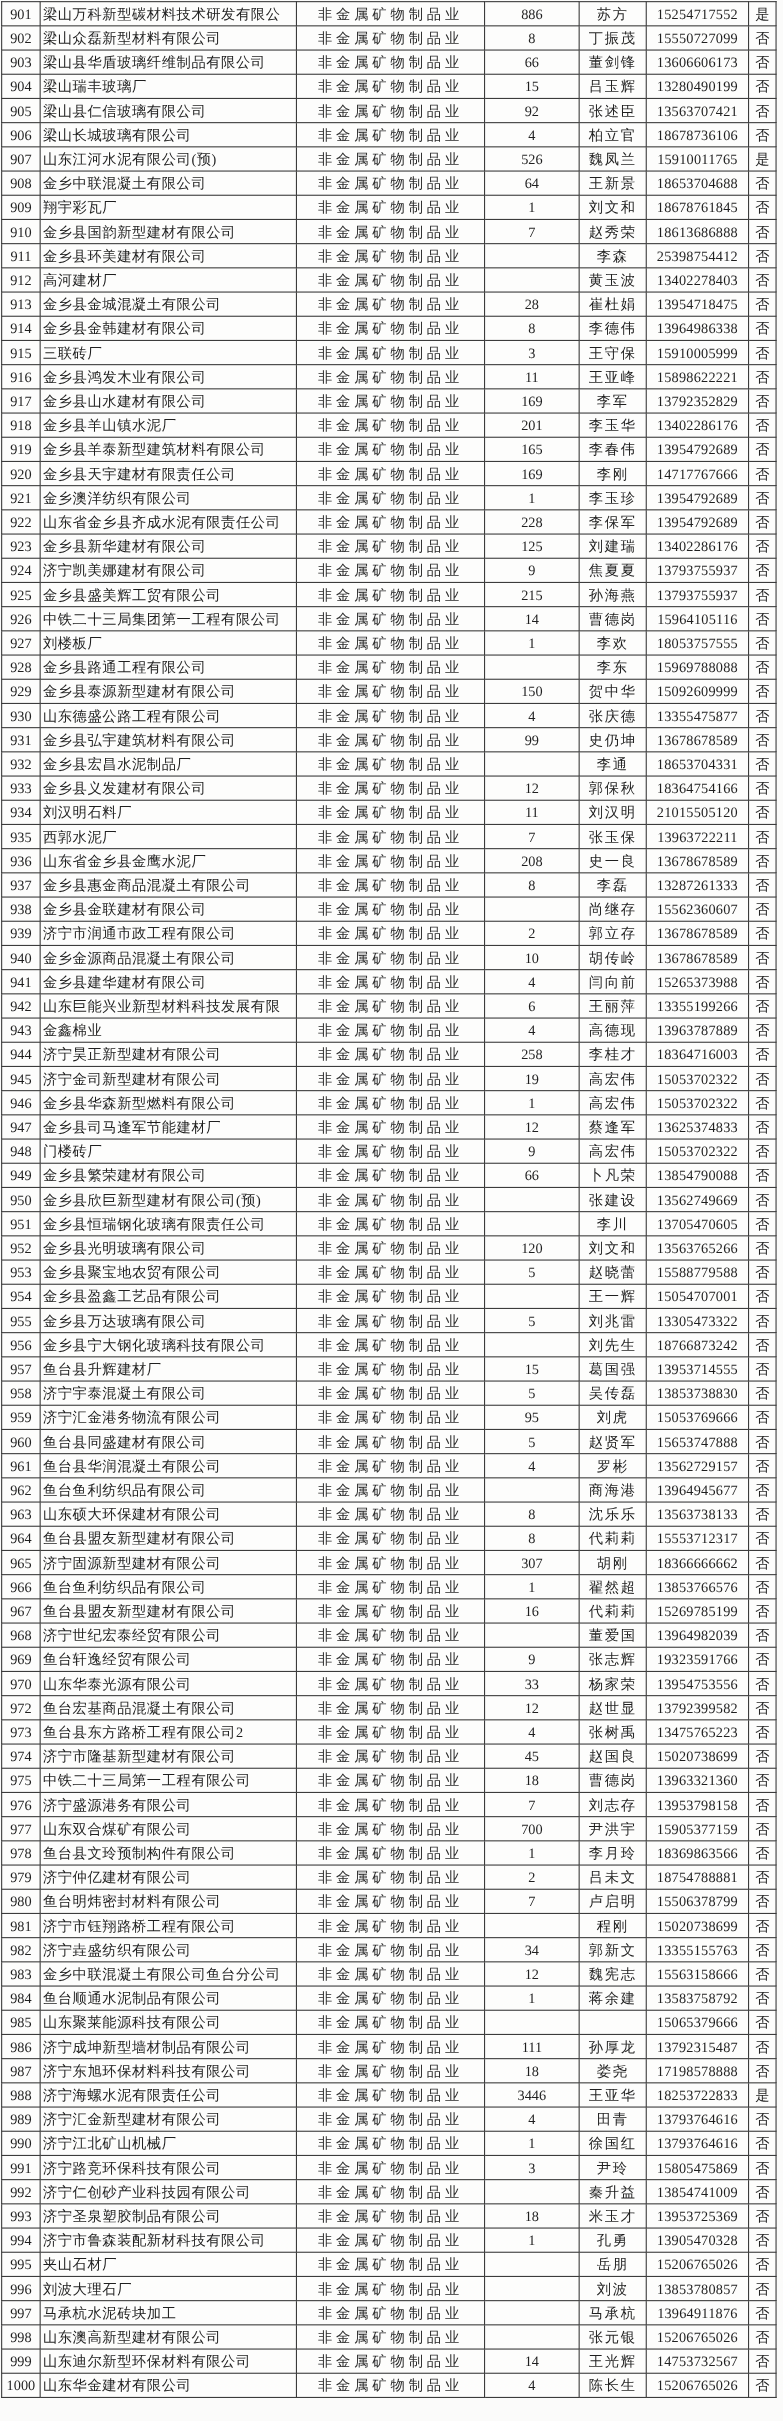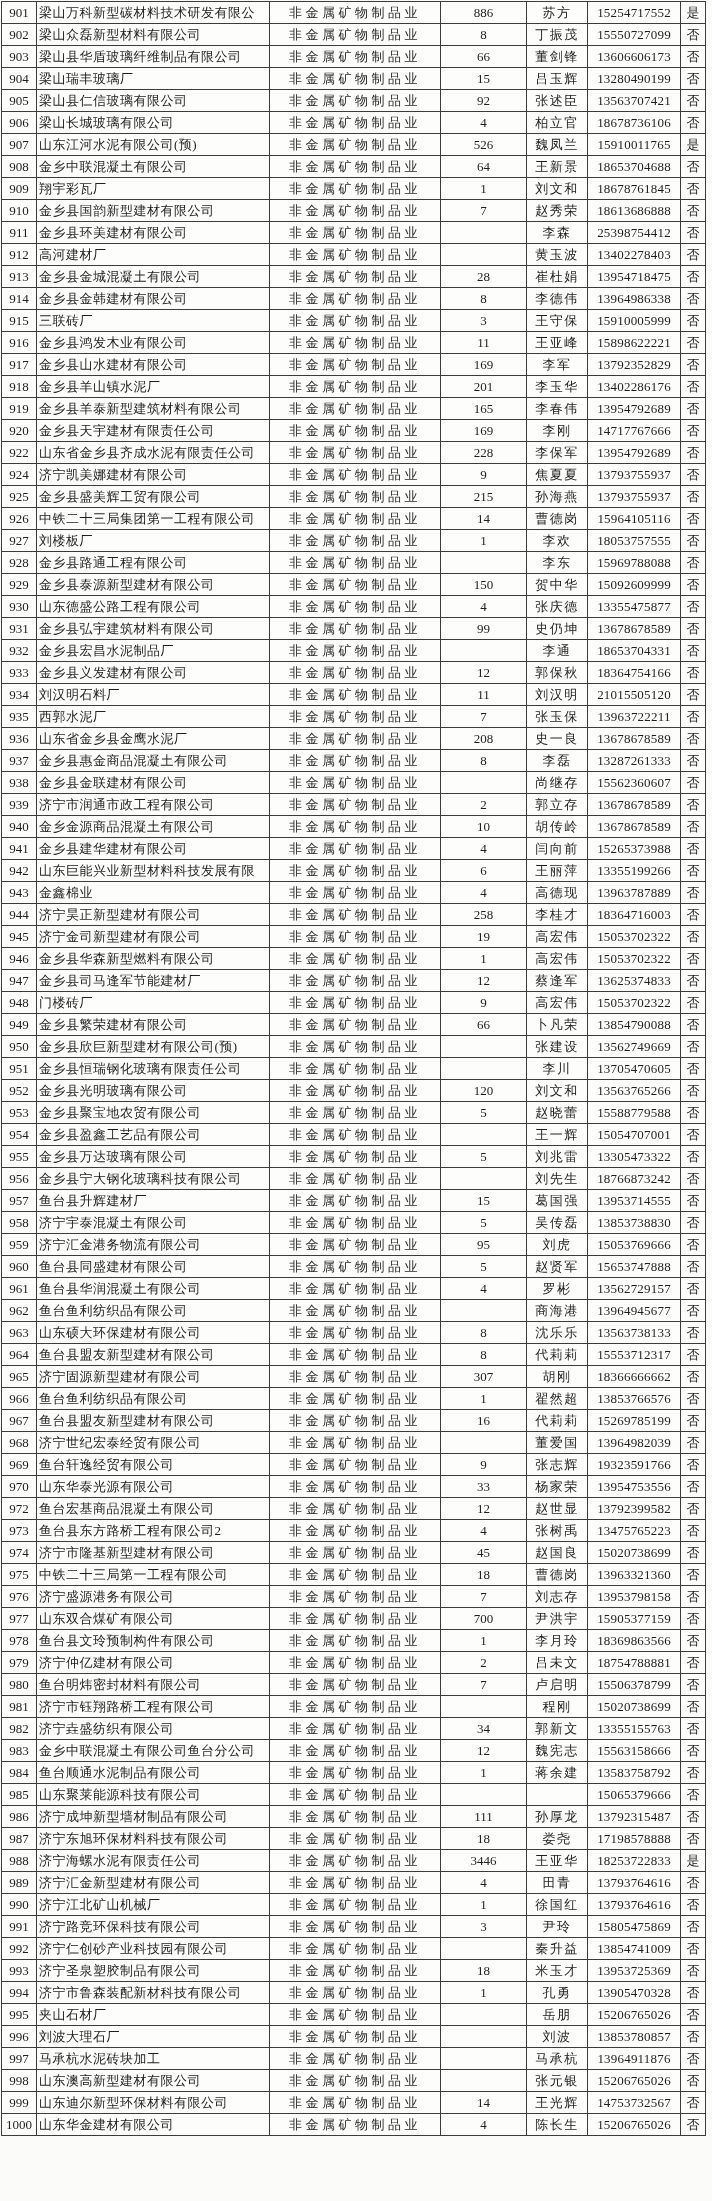--- a/index.html
+++ b/index.html
@@ -203,26 +203,44 @@
       <tr>
         <td class="c-no">920</td>
         <td class="c-company">金乡县天宇建材有限责任公司</td>
         <td class="c-industry">非金属矿物制品业</td>
         <td class="c-count">169</td>
         <td class="c-contact">李刚</td>
         <td class="c-phone">14717767666</td>
         <td class="c-flag">否</td>
       </tr>
       <tr>
+        <td class="c-no">921</td>
+        <td class="c-company">金乡澳洋纺织有限公司</td>
+        <td class="c-industry">非金属矿物制品业</td>
+        <td class="c-count">1</td>
+        <td class="c-contact">李玉珍</td>
+        <td class="c-phone">13954792689</td>
+        <td class="c-flag">否</td>
+      </tr>
+      <tr>
         <td class="c-no">922</td>
         <td class="c-company">山东省金乡县齐成水泥有限责任公司</td>
         <td class="c-industry">非金属矿物制品业</td>
         <td class="c-count">228</td>
         <td class="c-contact">李保军</td>
         <td class="c-phone">13954792689</td>
+        <td class="c-flag">否</td>
+      </tr>
+      <tr>
+        <td class="c-no">923</td>
+        <td class="c-company">金乡县新华建材有限公司</td>
+        <td class="c-industry">非金属矿物制品业</td>
+        <td class="c-count">125</td>
+        <td class="c-contact">刘建瑞</td>
+        <td class="c-phone">13402286176</td>
         <td class="c-flag">否</td>
       </tr>
       <tr>
         <td class="c-no">924</td>
         <td class="c-company">济宁凯美娜建材有限公司</td>
         <td class="c-industry">非金属矿物制品业</td>
         <td class="c-count">9</td>
         <td class="c-contact">焦夏夏</td>
         <td class="c-phone">13793755937</td>
         <td class="c-flag">否</td>

